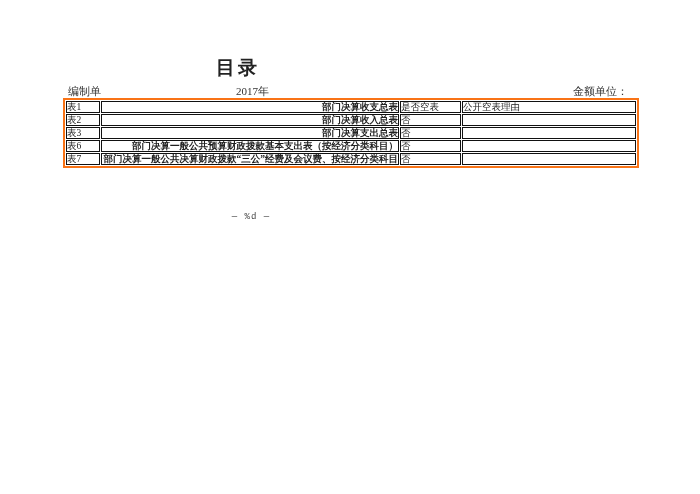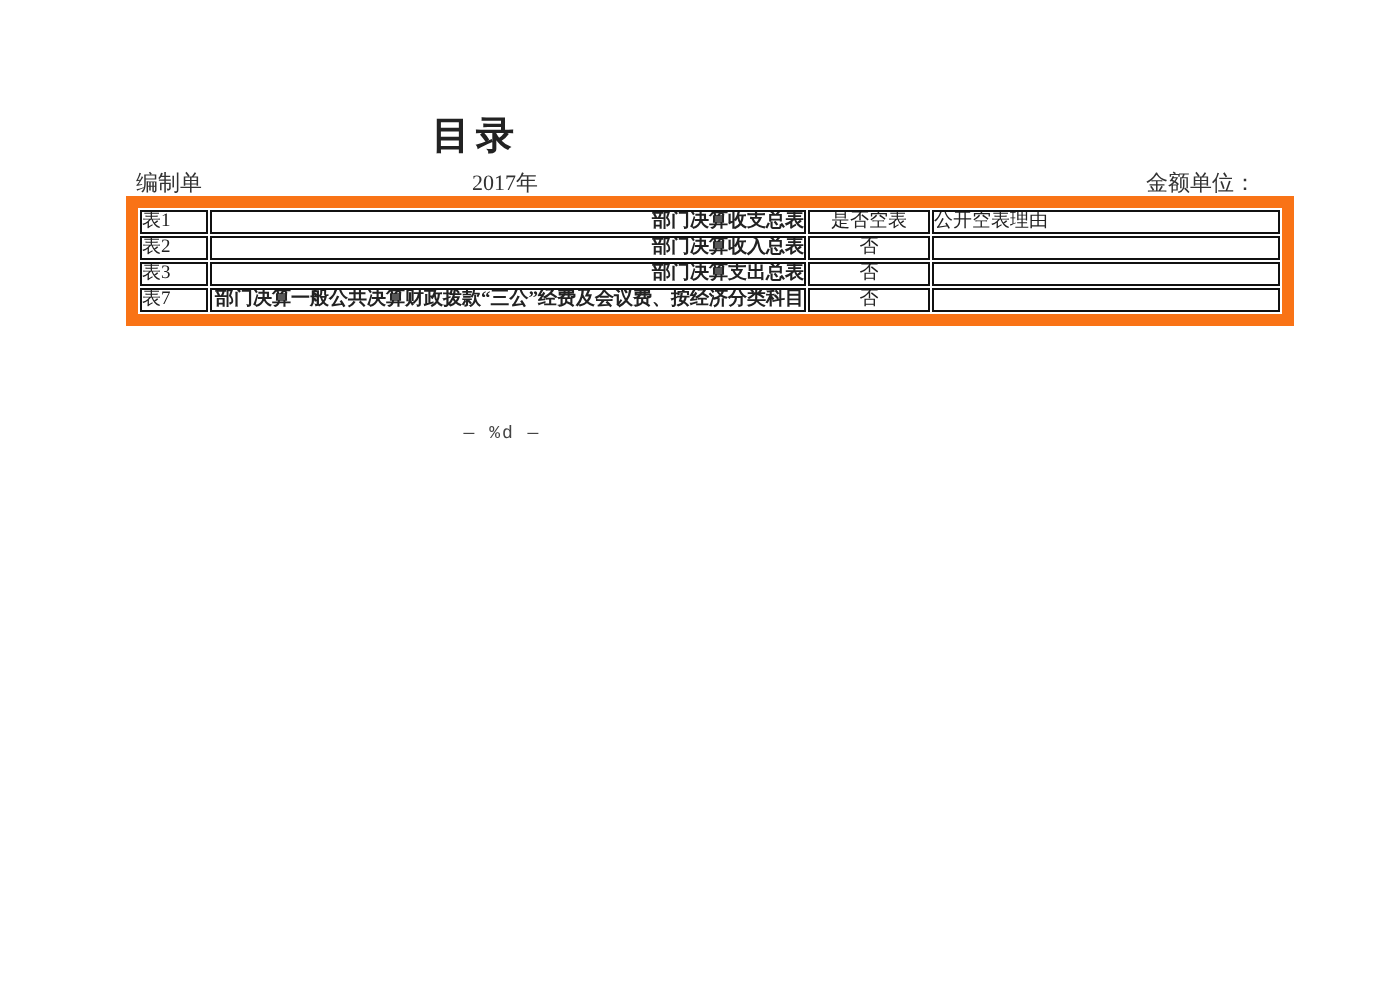--- a/index.html
+++ b/index.html
@@ -40,40 +40,40 @@
   .meta-unit   { position: absolute; right: 0;    top: 0; }
 
   table.toc {
     position: absolute;
     top: 98px;
     left: 63px;
     width: 574px;
     table-layout: fixed;
     border-collapse: separate;
     border-spacing: 1px;
-    border: 6px solid #f97316;
+    border: 2px solid #f97316;
     font-size: 9.5px;
   }
   table.toc td {
     border: 1px solid #111;
     box-sizing: border-box;
     padding: 0;
     line-height: 10px;
     height: 10px;
     white-space: nowrap;
     overflow: hidden;
     color: #222;
   }
   col.c-no     { width: 34px; }
   col.c-name   { width: 298px; }
   col.c-empty  { width: 61px; }
   col.c-reason { width: 174px; }
   td.c-no     { text-align: left; padding-left: 3px; }
   td.c-name   { text-align: right; padding-left: 5px; font-weight: bold; }
-  td.c-empty  { text-align: center; }
+  td.c-empty  { }
   td.c-reason { text-align: left; }
 
   .page-footer {
     position: absolute;
     top: 212px;
     left: 63px;
     width: 376px;            
     text-align: center;
     font-size: 9px;
     letter-spacing: 1px;
@@ -112,20 +112,26 @@
         <td class="c-empty">否</td>
         <td class="c-reason"></td>
       </tr>
       <tr>
         <td class="c-no">表3</td>
         <td class="c-name">部门决算支出总表</td>
         <td class="c-empty">否</td>
         <td class="c-reason"></td>
       </tr>
       <tr>
+        <td class="c-no">表6</td>
+        <td class="c-name">部门决算一般公共预算财政拨款基本支出表（按经济分类科目）</td>
+        <td class="c-empty">否</td>
+        <td class="c-reason"></td>
+      </tr>
+      <tr>
         <td class="c-no">表7</td>
         <td class="c-name">部门决算一般公共决算财政拨款“三公”经费及会议费、按经济分类科目</td>
         <td class="c-empty">否</td>
         <td class="c-reason"></td>
       </tr>
     </tbody>
 </table>
 
 <div class="page-footer">— %d —</div>
 

